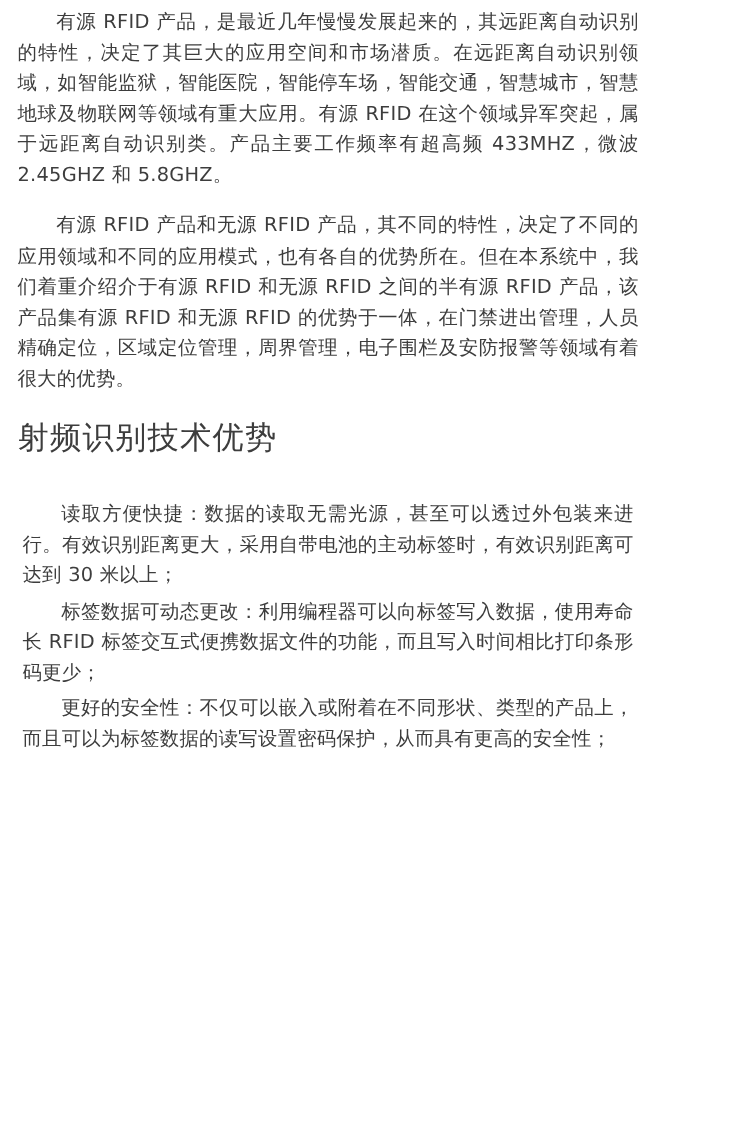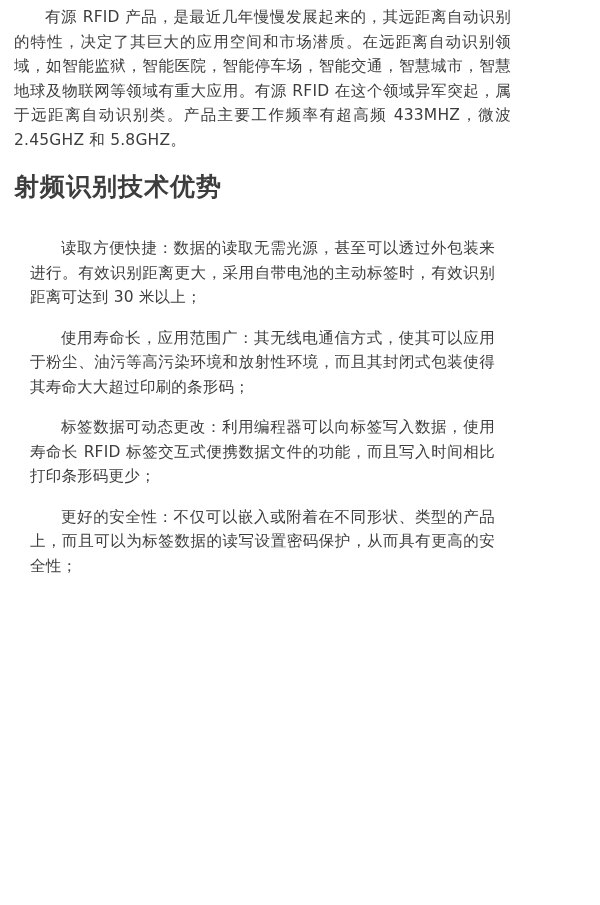--- a/index.html
+++ b/index.html
@@ -23,56 +23,56 @@
   }
   p.body-para {
     margin: 0 0 16px 0;
     font-size: 15.5px;
     line-height: 24.5px;
     text-indent: 2em;
     text-align: justify;
     letter-spacing: 0.2px;
   }
   p.list-para {
-    margin: 16px;
+    margin: 4px;
     font-size: 15.5px;
     line-height: 24.5px;
     text-indent: 2em;
     text-align: justify;
     letter-spacing: 0.2px;
   }
   h1.section-heading {
     margin: 18px 0 32px 0;
     font-size: 25px;
     line-height: 34px;
-    font-weight: bold;
+    font-weight: normal;
     color: #3d3d3d;
     letter-spacing: 1px;
   }
   a.inline-link {
     color: #5b9bd5;
     text-decoration: none;
     cursor: pointer;
   }
 </style>
 </head>
 <body>
 
 <div class="page">
 
   <p class="body-para">有源 RFID 产品，是最近几年慢慢发展起来的，其远距离自动识别的特性，决定了其巨大的应用空间和市场潜质。在远距离自动识别领域，如智能监狱，智能医院，智能停车场，智能交通，智慧城市，智慧地球及物联网等领域有重大应用。有源 RFID 在这个领域异军突起，属于远距离自动识别类。产品主要工作频率有超高频 433MHZ，微波 2.45GHZ 和 5.8GHZ。</p>
 
+  <p class="body-para">有源 RFID 产品和无源 RFID 产品，其不同的特性，决定了不同的应用领域和不同的应用模式，也有各自的优势所在。但在本系统中，我们着重介绍介于有源 RFID 和无源 RFID 之间的半有源 RFID 产品，该产品集有源 RFID 和无源 RFID 的优势于一体，在门禁进出管理，人员精确定位，区域定位管理，周界管理，电子围栏及安防报警等领域有着很大的优势。</p>
 
 
   <h1 class="section-heading">射频识别技术优势</h1>
 
 
   <p class="list-para">读取方便快捷：数据的读取无需光源，甚至可以透过外包装来进行。有效识别距离更大，采用自带电池的主动标签时，有效识别距离可达到 30 米以上；</p>
 
 
 
-  <p class="list-para">使用寿命长，应用范围广：其无线电通信方式，使其可以应用于粉尘、油污等高污染环境和放射性环境，而且其封闭式包装使得其寿命大大超过印刷的条形码；</p>
 
   <p class="list-para">标签数据可动态更改：利用编程器可以向标签写入数据，使用寿命长 RFID 标签交互式便携数据文件的功能，而且写入时间相比打印条形码更少；</p>
 
   <p class="list-para">更好的安全性：不仅可以嵌入或附着在不同形状、类型的产品上，而且可以为标签数据的读写设置密码保护，从而具有更高的安全性；</p>
 
 </div>
 
 </body></html>

